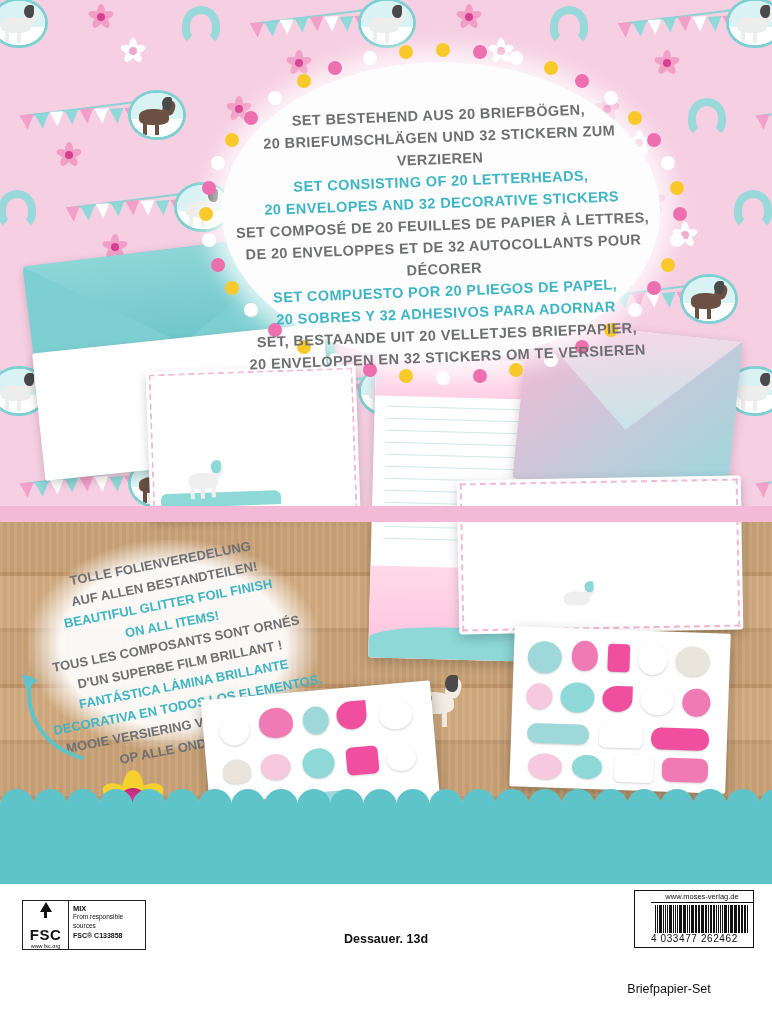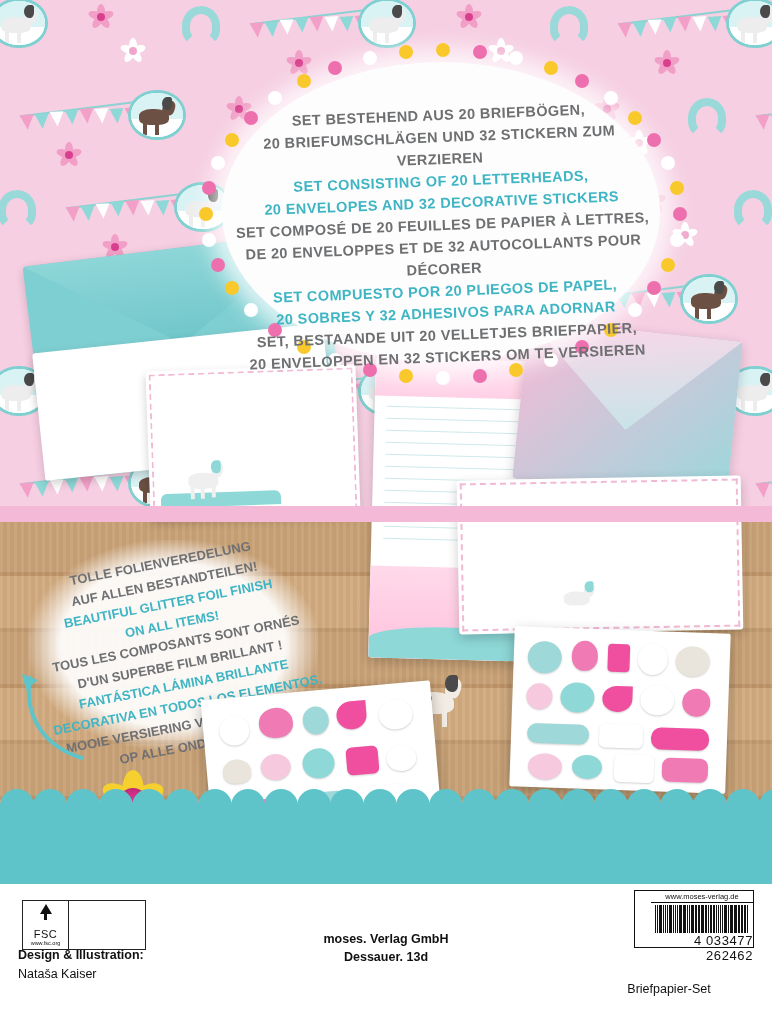--- a/index.html
+++ b/index.html
@@ -306,21 +306,21 @@
     font-size:7px; color:#111;
   }
   .fsc-tree { width:12px; height:16px; position:relative; }
   .fsc-tree:before {
     content:""; position:absolute; left:4px; bottom:0; width:3px; height:8px; background:#111;
   }
   .fsc-tree:after {
     content:""; position:absolute; left:0; top:0; width:0; height:0;
     border-left:6px solid transparent; border-right:6px solid transparent; border-bottom:10px solid #111;
   }
-  .fsc-label { font-size:11px; font-weight:normal; letter-spacing:0.5px; margin-top:8px;}
+  .fsc-label { font-size:15px; font-weight:bold; letter-spacing:0.5px; margin-top:8px;}
   .fsc-right { flex:1; padding:3px 4px; font-size:6.5px; line-height:1.25; color:#111; }
   .fsc-right .mix { font-weight:bold; font-size:7.5px; }
   .fsc-right .code { font-weight:bold; font-size:7px; margin-top:2px;}
   .fsc-url { font-size:5.5px; color:#111; }
 
   .design-block {
     position:absolute; left:18px; top:946px; font-size:12.5px; color:#111; line-height:1.5;
   }
   .design-block .dtitle { font-weight:bold; }
 
@@ -331,21 +331,21 @@
 
   .barcode-box {
     position:absolute; left:634px; top:884px; width:120px; height:58px;
     border:1px solid #111; background:#fff;padding-left:16px;
   }
   .bc-url {
     text-align:center; font-size:7.5px; padding:1px 0 1px; border-bottom:1px solid #111; color:#111;
   }
   .bc-bars { height:30px; display:flex; align-items:stretch; padding:2px 4px 0; }
   .bc-bars i { display:block; background:#111; margin-right:1px; }
-  .bc-num { text-align:right; font-size:13px; letter-spacing:0.6px; color:#111; }
+  .bc-num { text-align:left; font-size:10px; letter-spacing:0.6px; color:#111; }
 
   .product-info {
     position:absolute; right:18px; top:944px; text-align:center; width:170px;
     font-size:12.5px; color:#111; line-height:1.55;
   }
 
   .pink-strip {
     position:absolute; left:0; top:506px; width:772px; height:16px;
     background:#f3b9d6; z-index:13;
   }
@@ -1149,29 +1149,29 @@
 </div>
 
 <div class="footer">
 
   <div class="fsc">
     <div class="fsc-left">
       <div class="fsc-tree"></div>
       <div class="fsc-label">FSC</div>
       <div class="fsc-url">www.fsc.org</div>
     </div>
+    <div class="fsc-right">
+      <div class="mix">MIX</div>
+      <div>From responsible sources</div>
+      <div class="code">FSC® C133858</div>
+    </div>
   </div>
 
-  <div class="design-block" style="top:62px;">
-    <div class="dtitle">Design &amp; Illustration:</div>
-    <div>Nataša Kaiser</div>
-  </div>
 
   <div class="publisher" style="top:46px;">
-    <div>moses. Verlag GmbH</div>
     <div>Dessauer. 13d</div>
   </div>
 
   <div class="barcode-box" style="left:634px; top:6px;">
     <div class="bc-url">www.moses-verlag.de</div>
     <div class="bc-bars" id="bc-bars">
         <i style="width: 1px;"></i>
         <i style="width: 2px;"></i>
         <i style="width: 1px;"></i>
         <i style="width: 3px;"></i>

